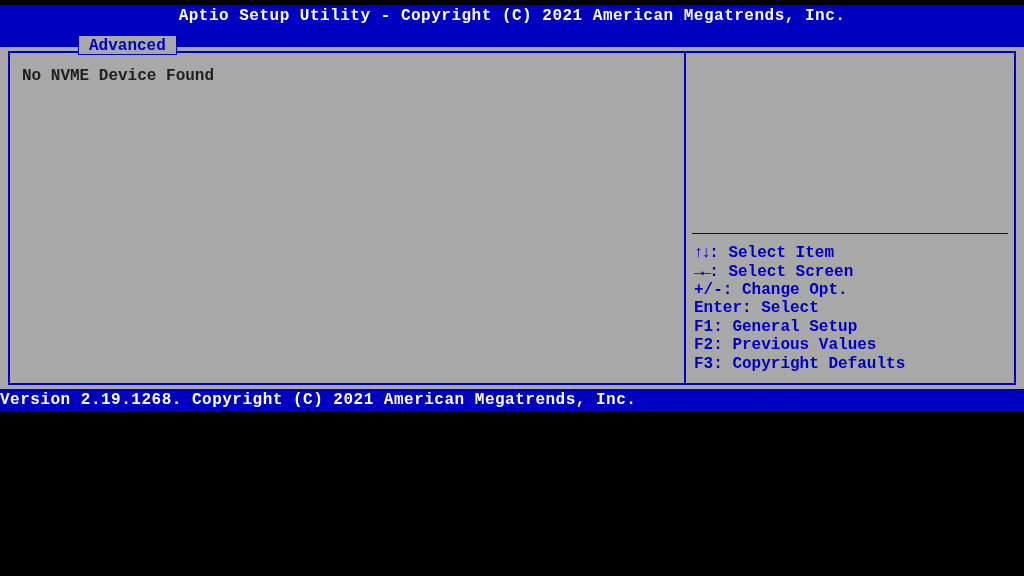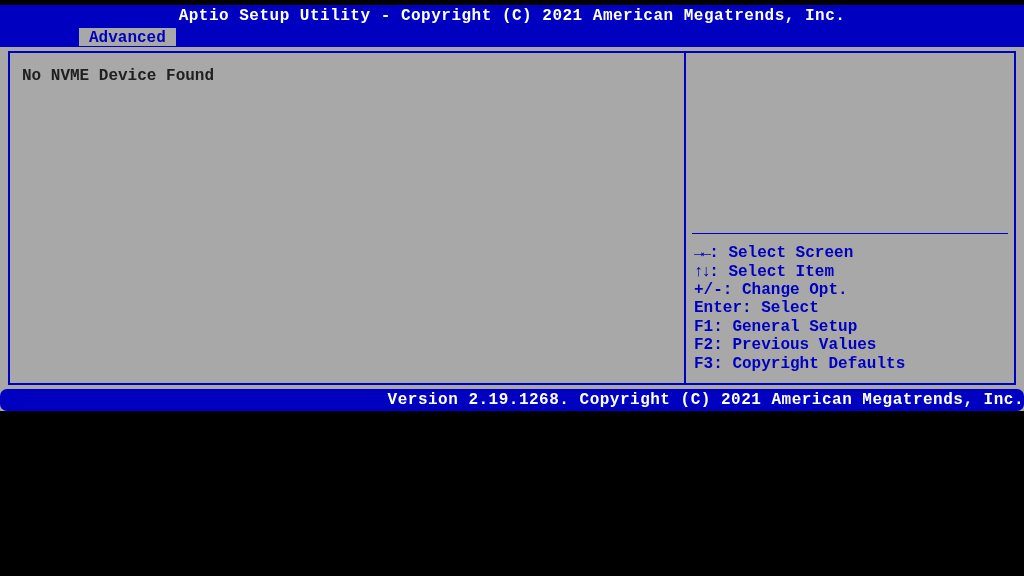--- a/index.html
+++ b/index.html
@@ -30,21 +30,21 @@
     letter-spacing: 0.5px;
   }
   .tab-row {
     background: #0000c0;
     height: 20px;
     position: relative;
   }
   .tab {
     position: absolute;
     left: 78px;
-    top: 0;
+    top: 8px;
     background: #a8a8a8;
     color: #0000c0;
     padding: 0px 10px;
     height: 20px;
     line-height: 20px;
     border: 1px solid #0000c0;
   }
   .main-area {
     flex: 1;
     display: flex;
@@ -84,25 +84,24 @@
     white-space: nowrap;
     line-height: 1.15;
   }
   .key-arrows {
     display: inline-block;
     letter-spacing: -2px;
   }
   .version-bar {
     background: #0000c0;
     color: #fff;
-    text-align: right;
+    text-align: left;
     padding: 2px 0;
     font-size: 16px;
     letter-spacing: 0.5px;
-    border-radius: 7px;
   }
 </style>
 </head>
 <body>
 
 <div class="bios-screen">
   <div class="top-black"></div>
 
   <div class="title-bar">
     <span>Aptio Setup Utility - Copyright (C) 2021 American Megatrends, Inc.</span>
@@ -116,24 +115,24 @@
 
   <div class="main-area">
     <div class="left-panel">
       <div>No NVME Device Found</div>
     </div>
     <div class="right-panel">
       <div class="right-top"></div>
       <div class="right-divider"></div>
       <div class="right-bottom">
         <div class="help-line">
-          <span class="key-arrows">→←</span><span>: Select Screen</span>
+          <span class="key-arrows">↑↓</span><span>: Select Item</span>
         </div>
         <div class="help-line">
-          <span class="key-arrows">↑↓</span><span>: Select Item</span>
+          <span class="key-arrows">→←</span><span>: Select Screen</span>
         </div>
         <div class="help-line">+/-: Change Opt.</div>
         <div class="help-line">Enter: Select</div>
         <div class="help-line">F1: General Setup</div>
         <div class="help-line">F2: Previous Values</div>
         <div class="help-line">F3: Copyright Defaults</div>
       </div>
     </div>
   </div>
 

